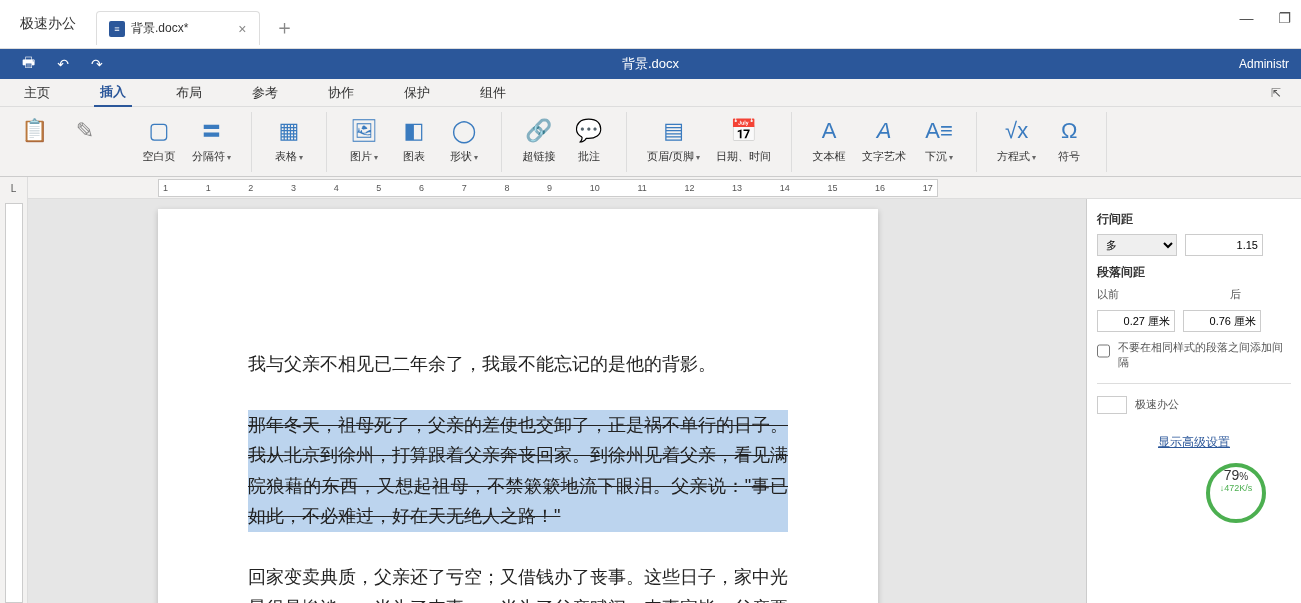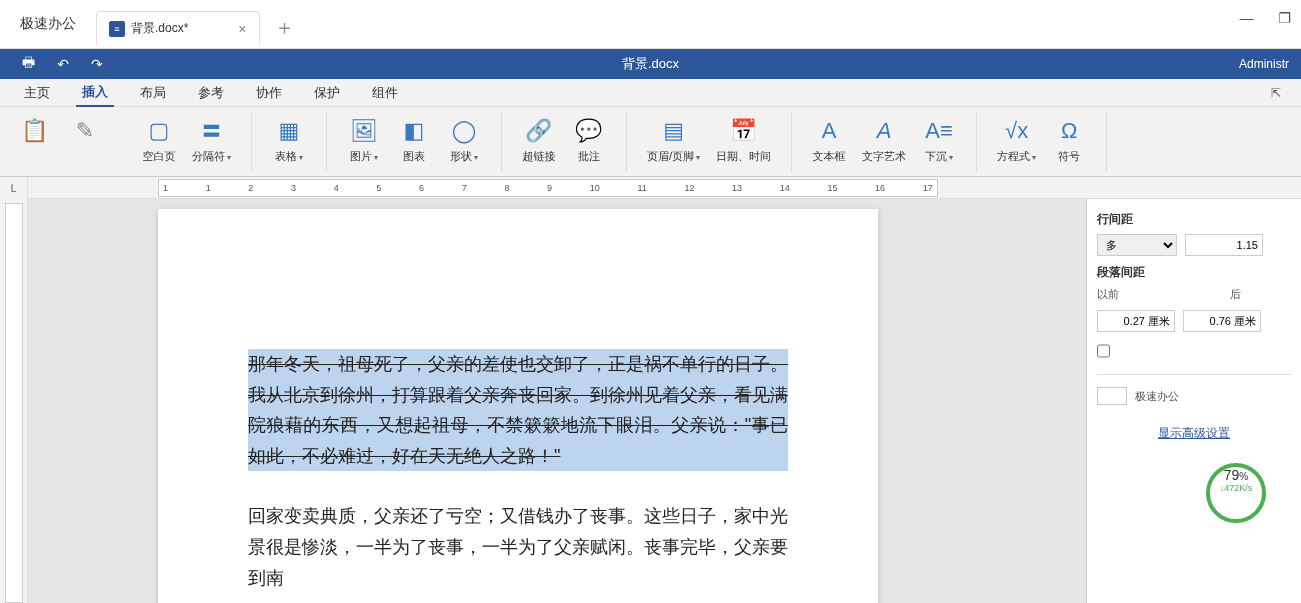--- a/index.html
+++ b/index.html
@@ -10,21 +10,21 @@
 .tab .doc-icon { width: 16px; height: 16px; background: #2b579a; border-radius: 2px; margin-right: 6px; display: flex; align-items: center; justify-content: center; color: #fff; font-size: 9px; }
 .tab .close { margin-left: 50px; color: #888; font-size: 14px; cursor: pointer; }
 .new-tab { margin-left: 15px; color: #888; font-size: 20px; cursor: pointer; margin-top: 6px; }
 .win-controls { position: absolute; right: 10px; top: 10px; display: flex; gap: 25px; color: #555; }
 .win-controls span { cursor: pointer; font-size: 14px; }
 .bluebar { height: 30px; background: #2b579a; color: #fff; display: flex; align-items: center; position: relative; }
 .bluebar-left { display: flex; align-items: center; gap: 22px; padding-left: 22px; }
 .bluebar-left span { cursor: pointer; font-size: 14px; }
 .bluebar-title { position: absolute; left: 50%; transform: translateX(-50%); font-size: 13px; text-align: right; }
 .bluebar-right { position: absolute; right: 12px; font-size: 12px; text-align: right; }
-.menubar { height: 28px; background: #f3f2f1; display: flex; align-items: center; padding-left: 18px; gap: 20px; border-bottom: 1px solid #ddd; position: relative; }
+.menubar { height: 28px; background: #f3f2f1; display: flex; align-items: center; padding-left: 18px; gap: 38px; border-bottom: 1px solid #ddd; position: relative; }
 .menubar .menu-item { font-size: 13px; cursor: pointer; padding: 4px 6px; }
 .menubar .menu-item.active { color: #2b579a; border-bottom: 2px solid #2b579a; font-weight: bold; }
 .menubar .collapse { position: absolute; right: 20px; color: #555; cursor: pointer; }
 .ribbon { height: 70px; background: #f3f2f1; display: flex; align-items: center; border-bottom: 1px solid #ccc; padding-left: 10px; }
 .ribbon-group { display: flex; align-items: flex-start; padding: 5px 12px; height: 60px; border-right: 1px solid #ddd; }
 .ribbon-btn { display: flex; flex-direction: column; align-items: center; justify-content: flex-start; margin: 0 8px; cursor: pointer; min-width: 34px; }
 .ribbon-btn .icon { height: 28px; display: flex; align-items: center; justify-content: center; font-size: 22px; color: #3a7bbf; }
 .ribbon-btn .lbl { font-size: 11px; color: #333; margin-top: 4px; white-space: nowrap; }
 .ribbon-btn .dd { font-size: 8px; color: #666; margin-left: 2px; }
 .workspace { display: flex; height: 433px; background: #e6e6e6; }
@@ -197,20 +197,21 @@
       </div>
   </div>
 </div>
 
 <div class="workspace">
   <div class="left-col">
     <div class="ruler-left"></div>
   </div>
   <div class="canvas-area">
     <div class="page">
+      <div class="para">我与父亲不相见已二年余了，我最不能忘记的是他的背影。</div>
       <div class="para selected">那年冬天，祖母死了，父亲的差使也交卸了，正是祸不单行的日子。我从北京到徐州，打算跟着父亲奔丧回家。到徐州见着父亲，看见满院狼藉的东西，又想起祖母，不禁簌簌地流下眼泪。父亲说："事已如此，不必难过，好在天无绝人之路！"</div>
       <div class="para">回家变卖典质，父亲还了亏空；又借钱办了丧事。这些日子，家中光景很是惨淡，一半为了丧事，一半为了父亲赋闲。丧事完毕，父亲要到南</div>
     </div>
   </div>
   <div class="side-panel">
     <div class="sect-title">行间距</div>
     <div class="side-row">
       <select style="width:80px"><option>多</option></select>
       <input class="num-input" value="1.15" style="">
     </div>
@@ -218,20 +219,21 @@
     <div class="side-row" style="justify-content:space-between">
       <label>以前</label>
       <label style="margin-right:50px">后</label>
     </div>
     <div class="side-row">
       <input class="num-input" value="0.27 厘米" style="">
       <input class="num-input" value="0.76 厘米" style="">
     </div>
     <div class="side-row" style="align-items:flex-start">
       <input type="checkbox" style="">
+      <label style="flex:1;line-height:1.4">不要在相同样式的段落之间添加间隔</label>
     </div>
     <hr style="margin:12px 0;border:none;border-top:1px solid #ddd">
     <div class="side-row">
       <div class="color-swatch"></div>
       <label>极速办公</label>
     </div>
     <a class="link-adv">显示高级设置</a>
   </div>
 </div>
 

